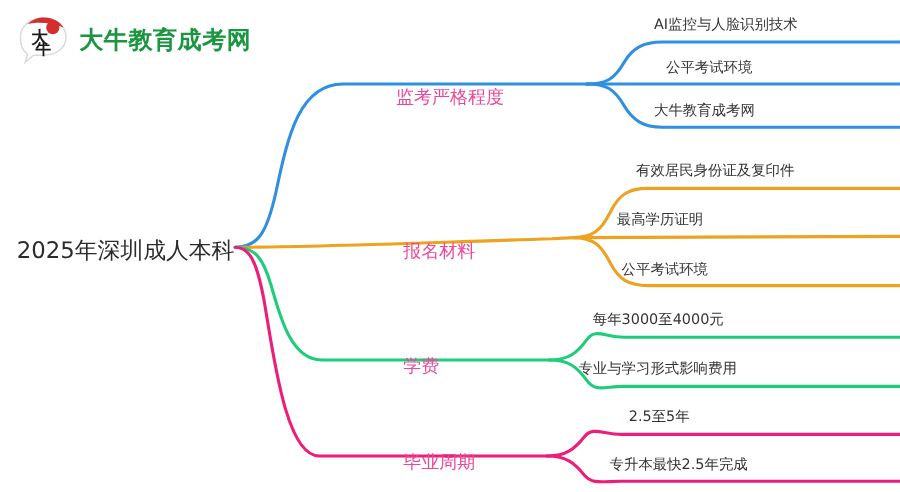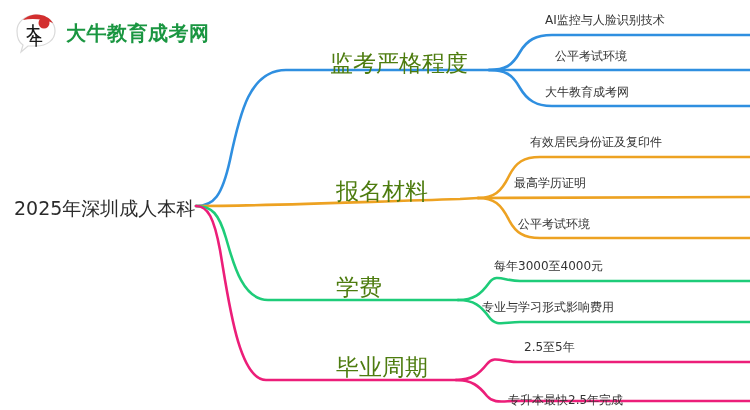--- a/index.html
+++ b/index.html
@@ -12,21 +12,21 @@
   .brand-mark{position:relative;width:44px;height:42px;flex:none;}
   .brand-text{display:flex;flex-direction:column;line-height:1;}
   .brand-cn{font-size:20px;font-weight:bold;color:#1a9641;letter-spacing:.5px;
             font-family:"DejaVu Sans",sans-serif;}
   .brand-en{font-size:11px;font-weight:bold;color:#1a9641;margin-top:4px;
             font-family:"Liberation Sans",sans-serif;letter-spacing:.2px;}
 
   .node{position:absolute;color:#333333;white-space:nowrap;
         font-family:"DejaVu Sans",sans-serif;}
   .root-node{font-size:19px;color:#2b2b2b;}
-  .branch-node{font-size:23px;color:#4d7c0f;}
+  .branch-node{font-size:15px;color:#ec4899;margin-top:24px;}
   .leaf-node{font-size:12px;color:#333333;}
   svg{display:block;}
 </style>
 </head>
 <body>
 
 <div class="brand">
   <span class="brand-mark">
     <svg width="44" height="42" viewBox="0 0 44 42">
       <path d="M22 3 C33 3 41 10 41 19 C41 28 33 34 22 34 L14 34 L7 40 L9 33 C4 30 3 25 3 19 C3 10 11 3 22 3 Z" fill="#ffffff" stroke="#d9d9d9" stroke-width="1.2"></path>
@@ -75,13 +75,13 @@
 <div class="node leaf-node" style="left:530px;top:134px;">有效居民身份证及复印件</div>
 <div class="node leaf-node" style="left:514px;top:175px;">最高学历证明</div>
 <div class="node leaf-node" style="left:518px;top:216px;">公平考试环境</div>
 
 <div class="node branch-node" style="left:336px;top:272px;">学费</div>
 <div class="node leaf-node" style="left:494px;top:258px;">每年3000至4000元</div>
 <div class="node leaf-node" style="left:482px;top:299px;">专业与学习形式影响费用</div>
 
 <div class="node branch-node" style="left:336px;top:352px;">毕业周期</div>
 <div class="node leaf-node" style="left:524px;top:339px;text-align:right;">2.5至5年</div>
-<div class="node leaf-node" style="left:508px;top:392px;">专升本最快2.5年完成</div>
+<div class="node leaf-node" style="left:508px;top:379px;">专升本最快2.5年完成</div>
 
 </body></html>

